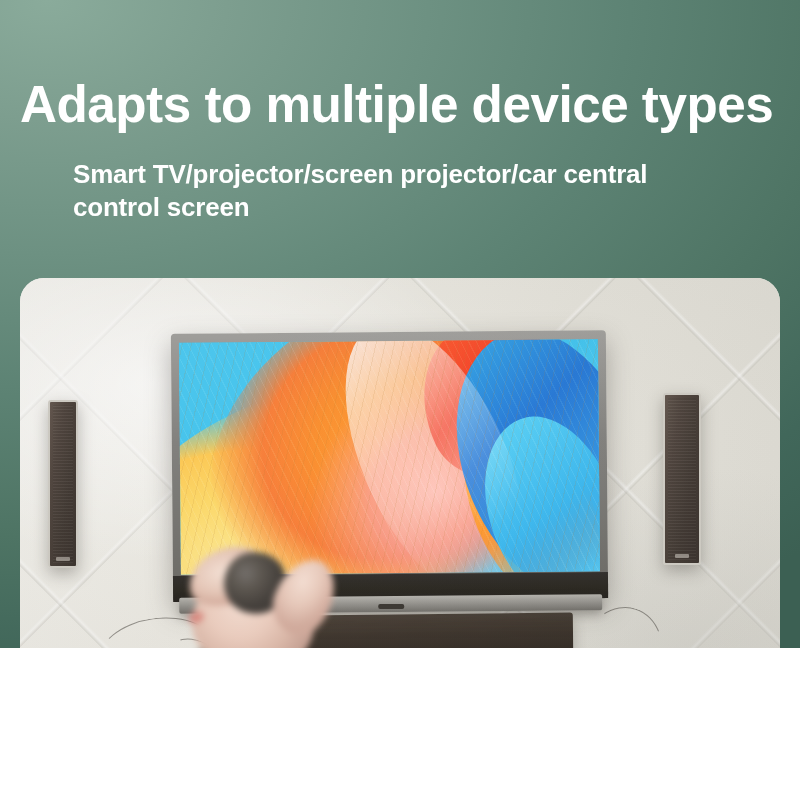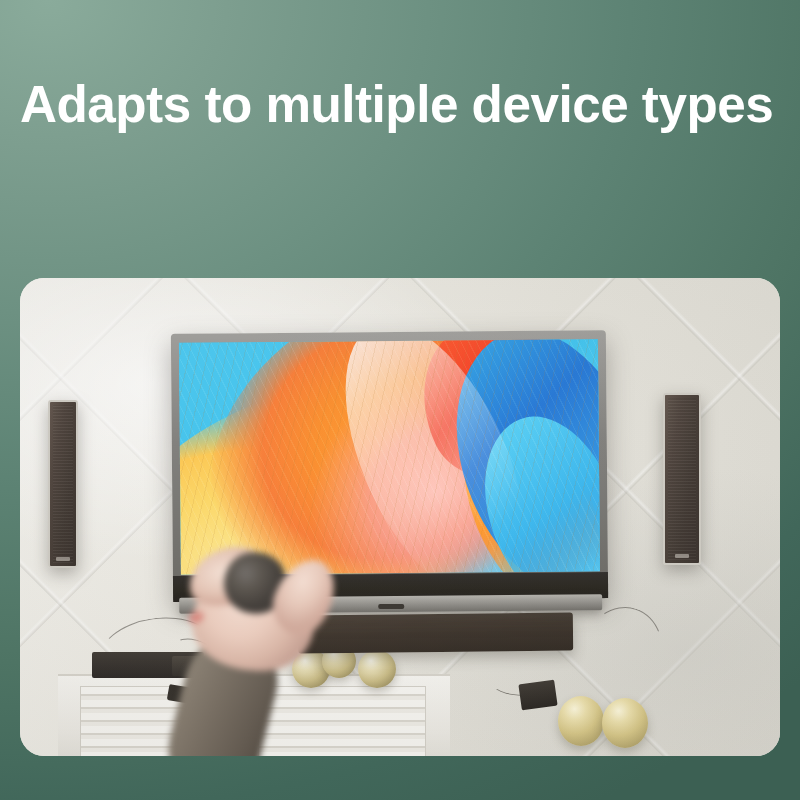--- a/index.html
+++ b/index.html
@@ -2,21 +2,21 @@
 <html><head>
 <meta charset="utf-8">
 <title>Adapts to multiple device types</title>
 <style>
   * { margin:0; padding:0; box-sizing:border-box; }
   html, body {
     width:800px; height:800px; overflow:hidden;
     font-family:"Liberation Sans", sans-serif;
   }
   #page {
-    position:relative; width:800px; height:800px;
+    position:relative; width:800px; height:648px;
     background:
       radial-gradient(140% 115% at 6% 0%, #8aab9b 0%, #7d9e8f 16%, #6d9182 34%, #5d8374 52%, #4e7464 72%, #41675a 88%, #3c6053 100%);
     overflow:hidden;
   }
   
   #headline {
     position:absolute; left:20px; top:78px; width:780px;
     font-size:52px; font-weight:bold; color:#ffffff;
     letter-spacing:-0.5px; line-height:1.0;
     transform:scaleX(0.985); transform-origin:left center;
@@ -302,20 +302,21 @@
       radial-gradient(120% 100% at 50% 40%, rgba(255,255,255,0.05) 0%, rgba(120,115,105,0.10) 78%, rgba(95,90,82,0.18) 100%);
   }
 </style>
 </head>
 <body>
 
 <div id="page">
 
   <div id="headline">Adapts to multiple device types</div>
 
+  <div id="subtitle">Smart TV/projector/screen projector/car central control screen</div>
 
   <div id="photo-card">
 
     <div class="wall"></div>
     <div class="quilt"></div>
     <div class="wall-sheen"></div>
 
     <div class="speaker" id="speaker-left">
       <div class="grille"></div>
       <div class="badge"></div>

